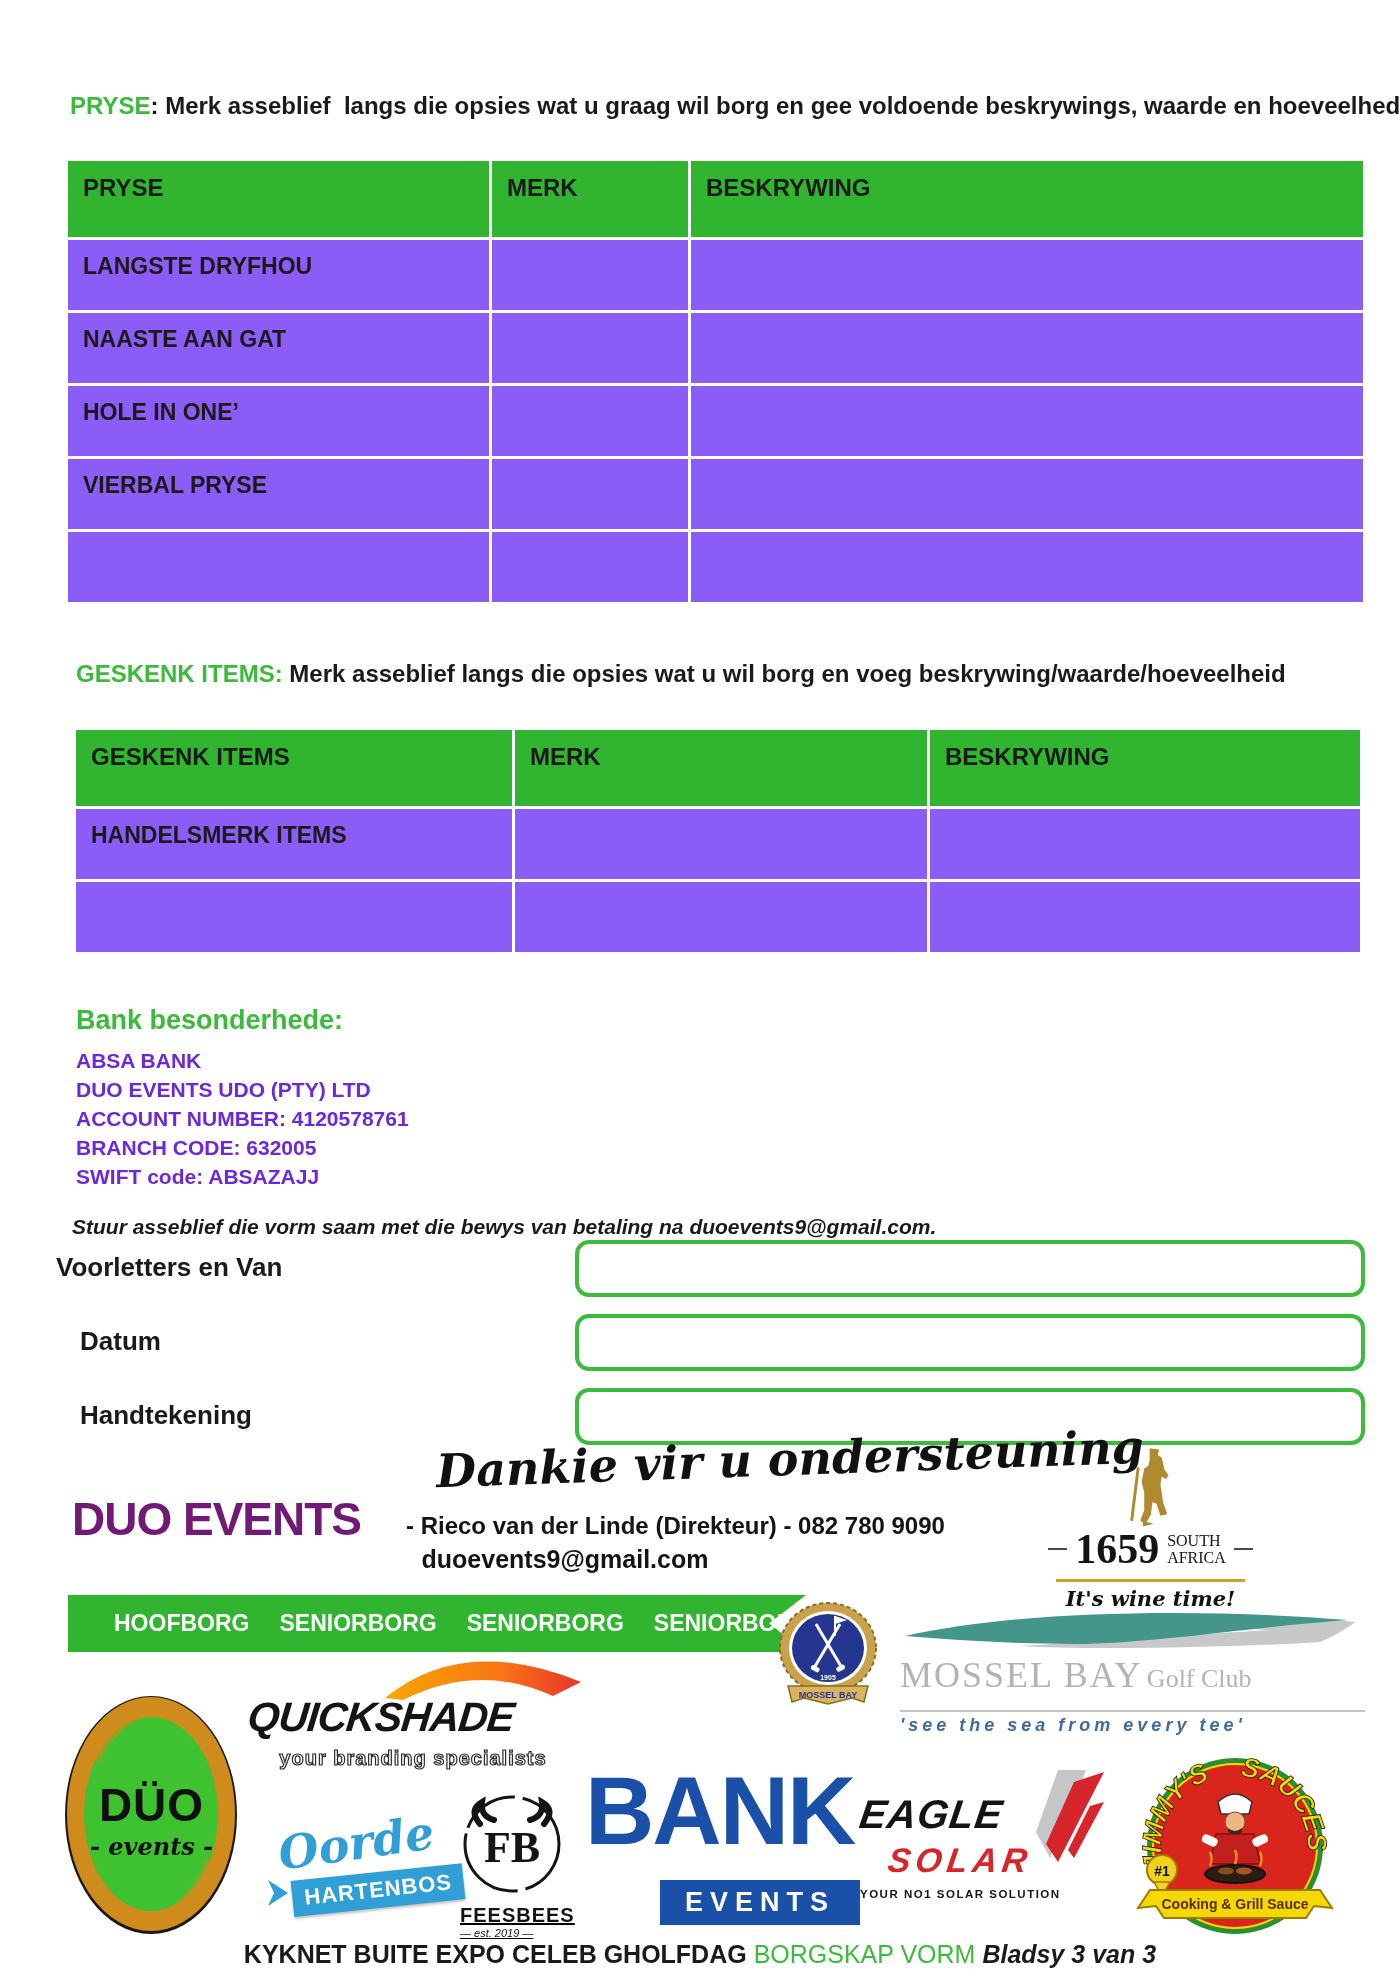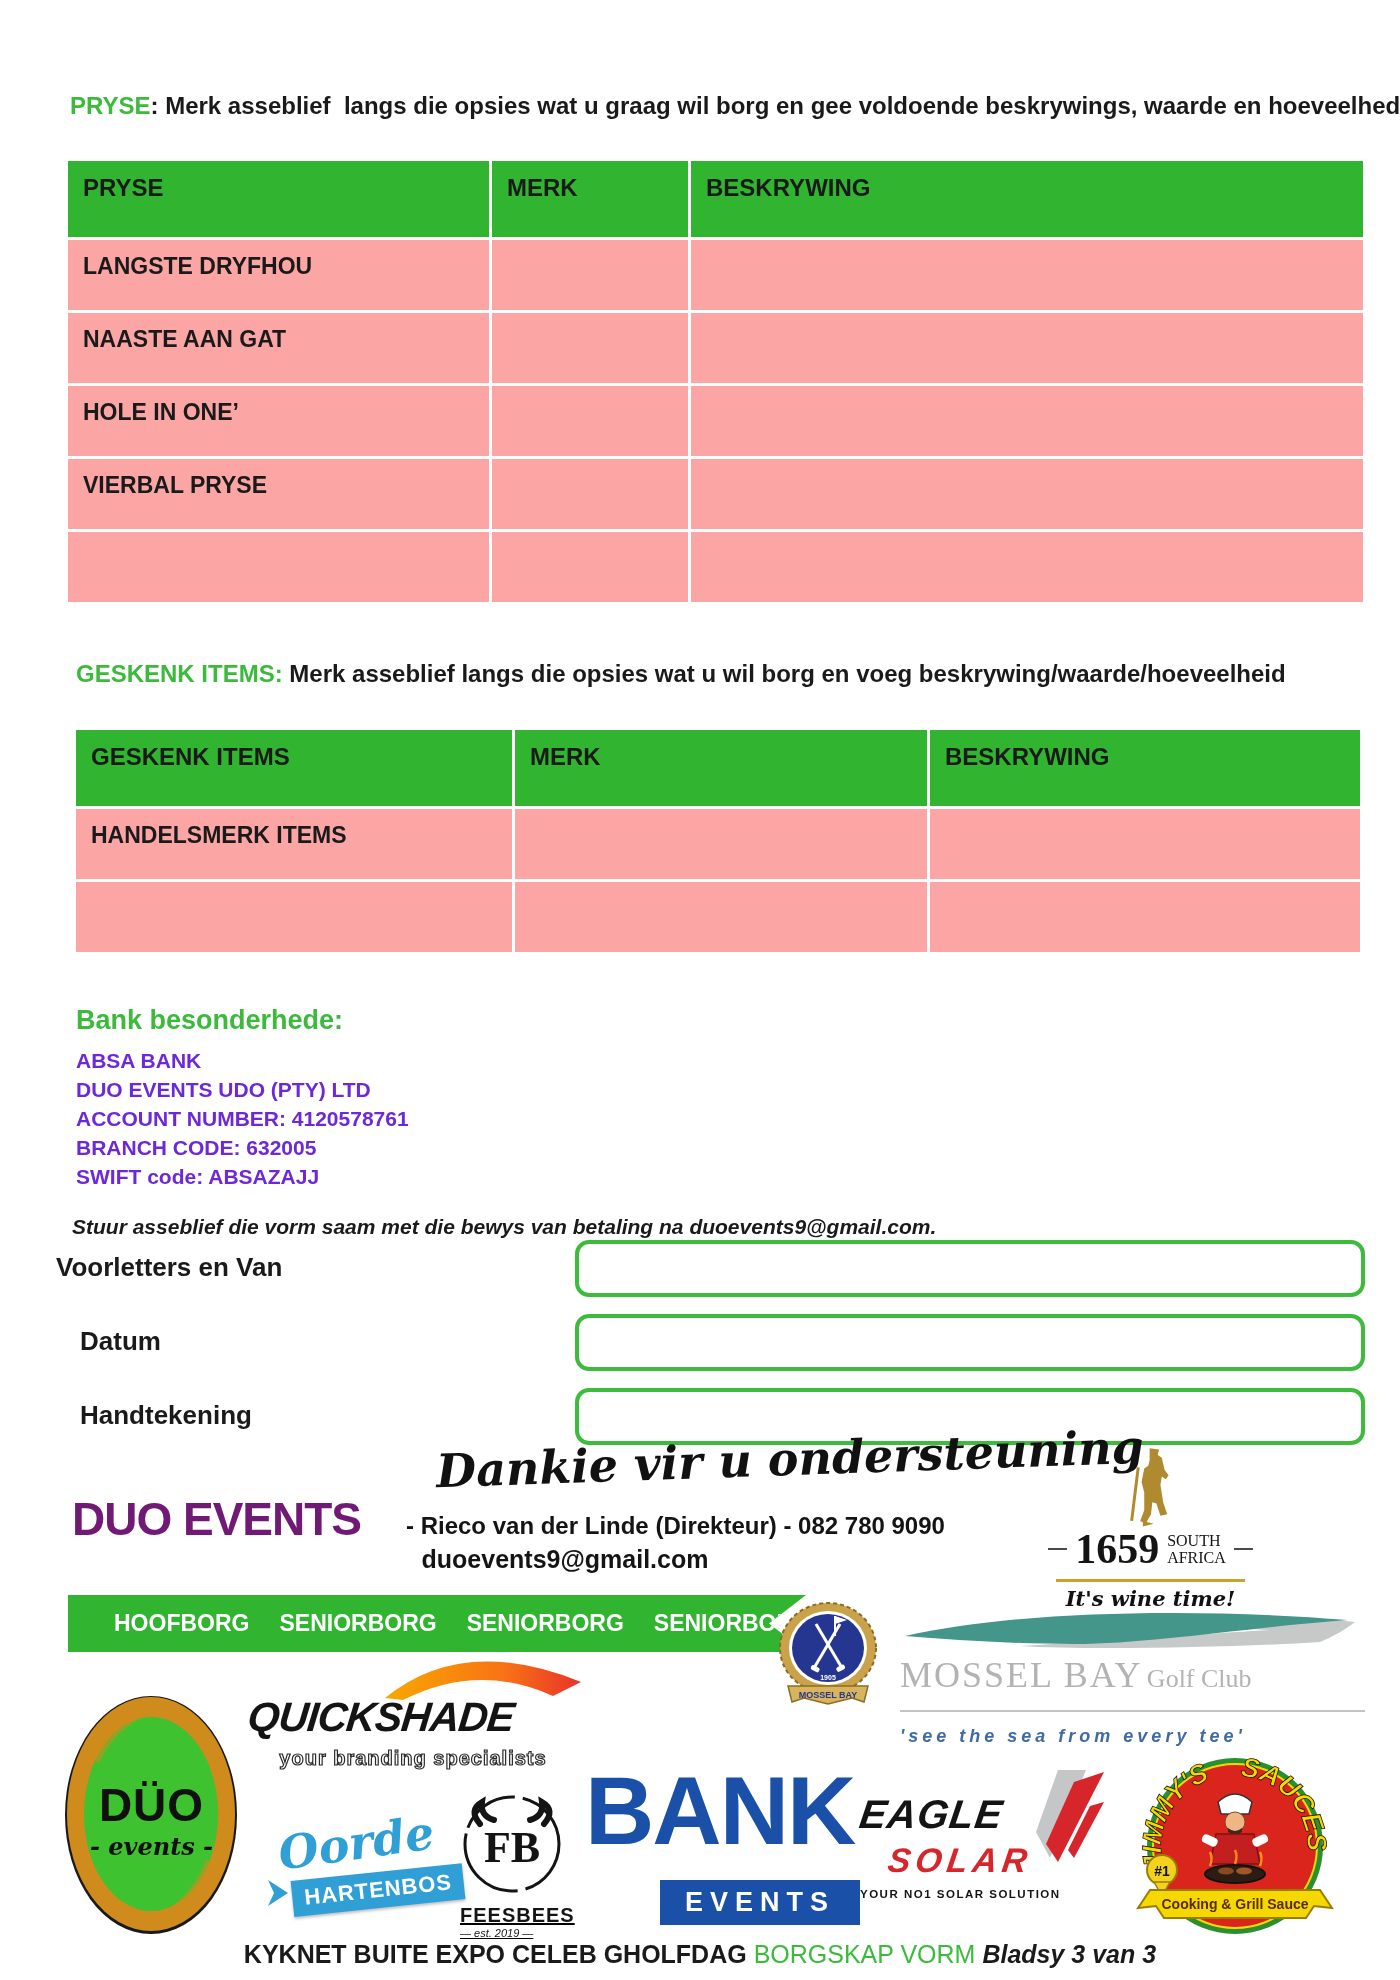--- a/index.html
+++ b/index.html
@@ -6,21 +6,21 @@
   #page{position:relative;width:1400px;height:1980px;background:#ffffff;
         font-family:"Liberation Sans", sans-serif;overflow:hidden;margin:0 auto;}
   .abs{position:absolute;}
   .b{font-weight:bold;}
   .green-txt{color:#3cba3c;}
   
   .tbl{display:flex;flex-direction:column;}
   .trow{display:flex;margin-bottom:3px;}
   .tcell{box-sizing:border-box;padding:13px 0 0 15px;font-weight:bold;color:#1a1a1a;}
   .thead .tcell{background:#31b531;font-size:24px;}
-  .tbody .tcell{background:#fca5a5;font-size:23px;}
+  .tbody .tcell{background:#8b5cf6;font-size:23px;}
   .sep{border-right:3px solid #ffffff;}
   
   .doc-head{font-size:24px;font-weight:bold;color:#1a1a1a;white-space:pre;}
   .bank-line{font-size:21px;font-weight:bold;color:#6d28d9;line-height:29px;}
   .note{font-size:21px;font-weight:bold;font-style:italic;color:#1a1a1a;}
   
   .fld-label{font-size:26px;font-weight:bold;color:#1a1a1a;}
   .fld-box{box-sizing:border-box;width:790px;height:57px;border:4px solid #3dbb3d;
            border-radius:14px;background:#fff;}
   
@@ -187,21 +187,21 @@
 
   <div class="abs" style="left:900px;top:1608px;width:465px;">
     <svg width="460" height="44" viewBox="0 0 460 44">
       <path d="M420,34 C330,40 180,42 120,38 C190,34 300,26 370,22 C300,18 160,14 30,24 C120,4 330,0 455,14 C445,22 432,29 420,34 Z" fill="#c7c9c9"></path>
       <path d="M5,28 C120,2 300,0 448,12 C360,18 250,36 175,36 C115,36 55,32 5,28 Z" fill="#44958a"></path>
     </svg>
     <div style="border-bottom:2px solid #c4c4c4;padding-bottom:14px;margin-top:-2px;white-space:nowrap;">
       <span class="mb-name">MOSSEL BAY</span>
       <span class="mb-suffix">Golf Club</span>
     </div>
-    <div class="mb-tag" style="margin-top:14px;white-space:nowrap;">'see the sea from every tee'</div>
+    <div class="mb-tag" style="margin-top:3px;white-space:nowrap;">'see the sea from every tee'</div>
   </div>
 
   <div class="abs" style="left:64px;top:1694px;width:175px;height:243px;">
     <svg width="175" height="243" viewBox="0 0 175 243" style="position:absolute;left:0;top:0;">
       <ellipse cx="87" cy="121" rx="86" ry="119" fill="#191919"></ellipse>
       <ellipse cx="87" cy="120" rx="84" ry="117" fill="#cf8c1c"></ellipse>
       <ellipse cx="87" cy="120" rx="67" ry="97" fill="#3ec22f"></ellipse>
       <path d="M25,60 Q45,25 85,20 Q50,35 35,70 Z" fill="#cf8c1c" opacity=".55"></path>
       <path d="M150,170 Q135,210 95,222 Q130,200 142,165 Z" fill="#cf8c1c" opacity=".55"></path>
     </svg>

